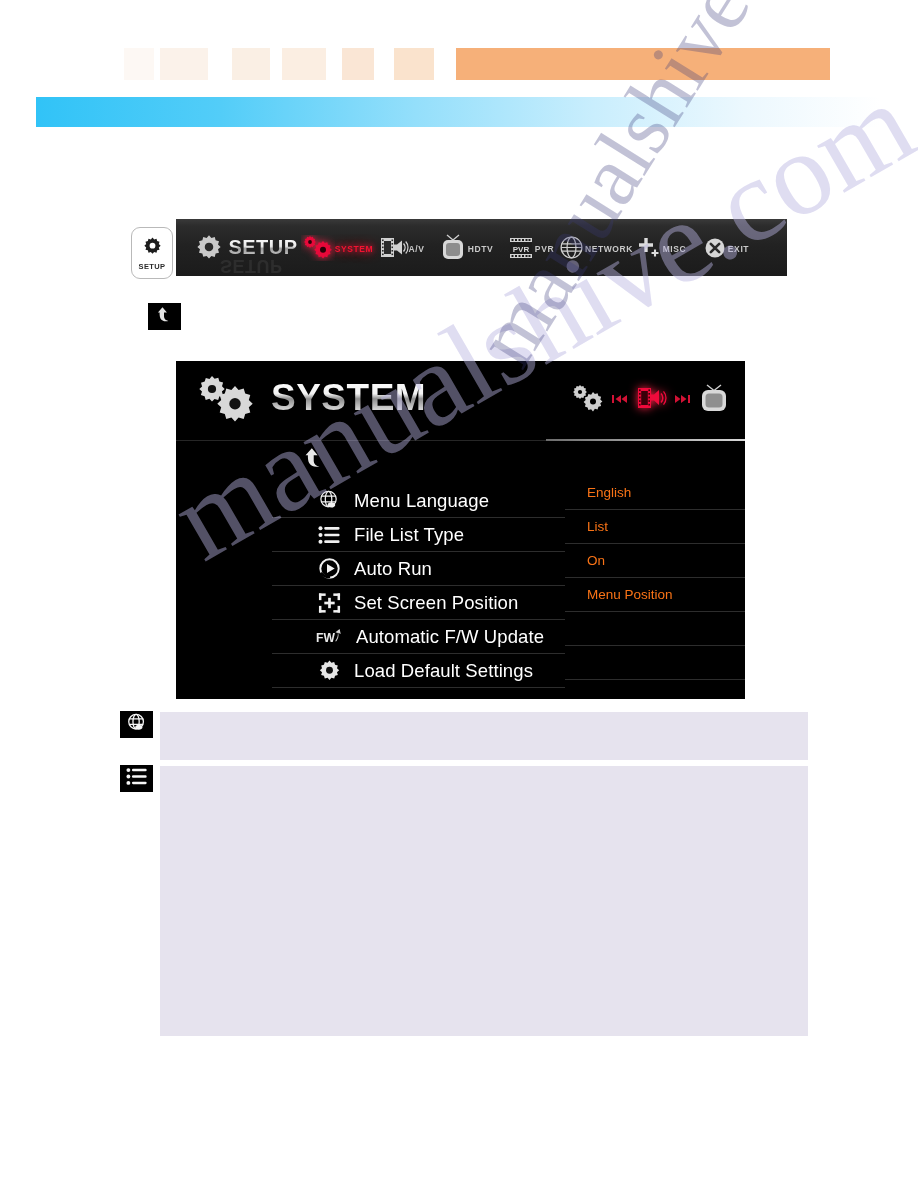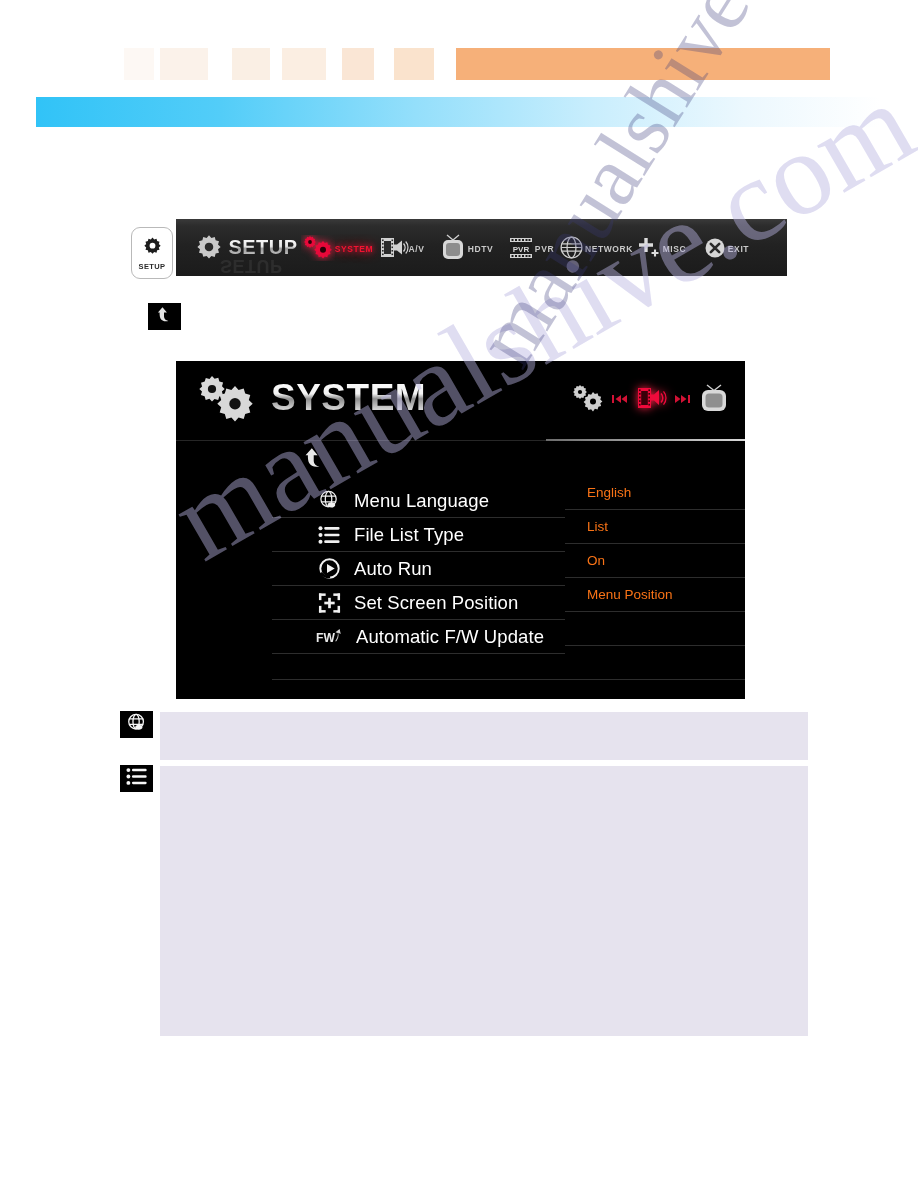--- a/index.html
+++ b/index.html
@@ -440,20 +440,29 @@
           </svg>
         </span>
         <span class="m-lbl">Automatic F/W Update</span>
       </div>
       <div class="menu-right">
         <span class="v-lbl"></span>
       </div>
     </div>
 
     <div class="menu-row">
+      <div class="menu-left">
+        <span class="m-ico">
+          <svg width="23" height="23" viewBox="0 0 24 24">
+            <path fill="#e6e6e6" d="M12 1.6l2 2.3 2.9-.9.9 2.9 2.9.9-.9 2.9 2.3 2-2.3 2 .9 2.9-2.9.9-.9 2.9-2.9-.9-2 2.3-2-2.3-2.9.9-.9-2.9-2.9-.9.9-2.9-2.3-2 2.3-2-.9-2.9 2.9-.9.9-2.9 2.9.9z"></path>
+            <circle cx="12" cy="11.7" r="3.6" fill="#111"></circle>
+          </svg>
+        </span>
+        <span class="m-lbl">Load Default Settings</span>
+      </div>
       <div class="menu-right">
         <span class="v-lbl"></span>
       </div>
     </div>
 
   </div>
 </div>
 
 <div class="side-ico" id="side-ico-1">
   <span>

